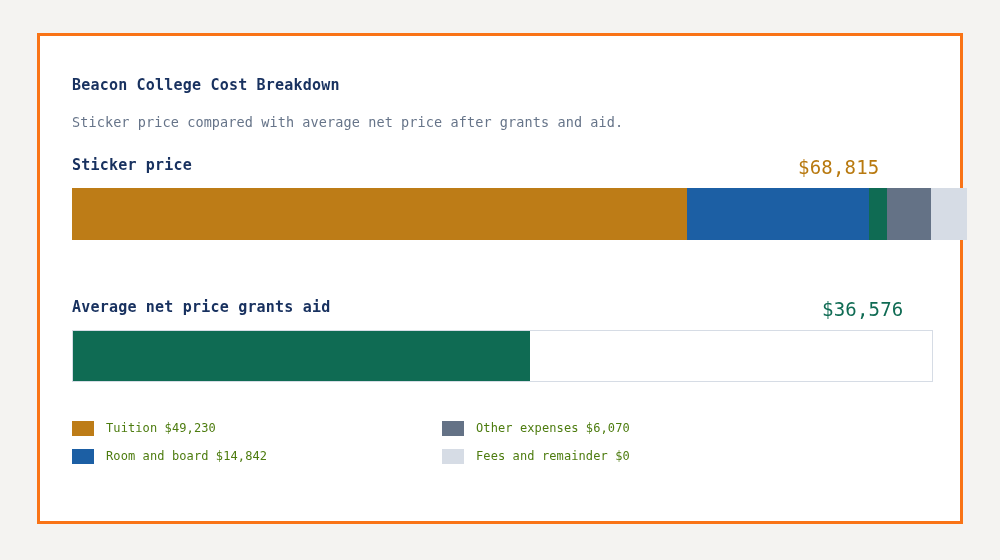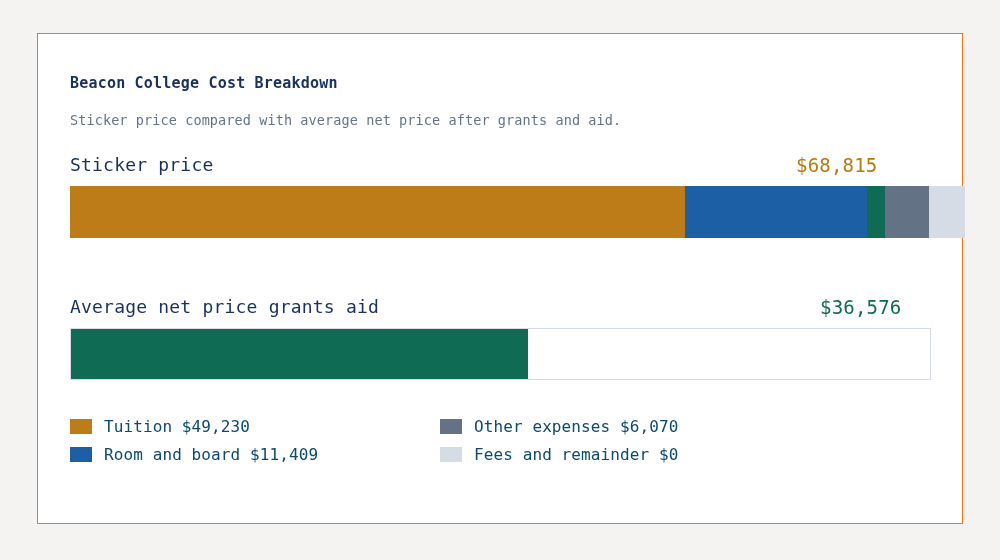--- a/index.html
+++ b/index.html
@@ -16,21 +16,21 @@
     overflow: hidden;
   }
 
   .card {
     position: absolute;
     left: 37px;
     top: 33px;
     width: 926px;
     height: 491px;
     background: #ffffff;
-    border: 1px solid #f97316;
+    border: 3px solid #f97316;
     box-sizing: border-box;
   }
 
   .card-inner {
     position: absolute;
     left: 32px;
     top: 0;
     right: 32px;
     bottom: 0;
   }
@@ -62,22 +62,22 @@
     left: 0;
     right: 0;
   }
   .bar-group.sticker { top: 120px; }
   .bar-group.net     { top: 262px; }
 
   .bar-label {
     position: absolute;
     left: 0;
     top: 0;
-    font-size: 18px;
-    font-weight: normal;
+    font-size: 15px;
+    font-weight: bold;
     color: #18315f;
     letter-spacing: 0.2px;
     white-space: nowrap;
   }
 
   .bar-value {
     position: absolute;
     top: 0;
     font-size: 19px;
     letter-spacing: 0.2px;
@@ -141,22 +141,22 @@
     align-items: center;
     height: 28px;
   }
   .legend-swatch {
     width: 22px;
     height: 15px;
     flex: 0 0 auto;
     margin-right: 12px;
   }
   .legend-text {
-    font-size: 16px;
-    color: #0c4a6e;
+    font-size: 12px;
+    color: #4d7c0f;
     letter-spacing: 0.1px;
     white-space: nowrap;
   }
 </style>
 </head>
 <body>
 
 <div class="card">
   <div class="card-inner">
 
@@ -184,21 +184,21 @@
     </div>
 
     <div class="legend">
       <div class="legend-col left">
           <div class="legend-item">
             <span class="legend-swatch" style="background: rgb(189, 124, 23);"></span>
             <span class="legend-text">Tuition $49,230</span>
           </div>
           <div class="legend-item">
             <span class="legend-swatch" style="background: rgb(28, 95, 164);"></span>
-            <span class="legend-text">Room and board $11,409</span>
+            <span class="legend-text">Room and board $14,842</span>
           </div>
         </div>
       <div class="legend-col right">
           <div class="legend-item">
             <span class="legend-swatch" style="background: rgb(100, 114, 134);"></span>
             <span class="legend-text">Other expenses $6,070</span>
           </div>
           <div class="legend-item">
             <span class="legend-swatch" style="background: rgb(214, 220, 229);"></span>
             <span class="legend-text">Fees and remainder $0</span>

